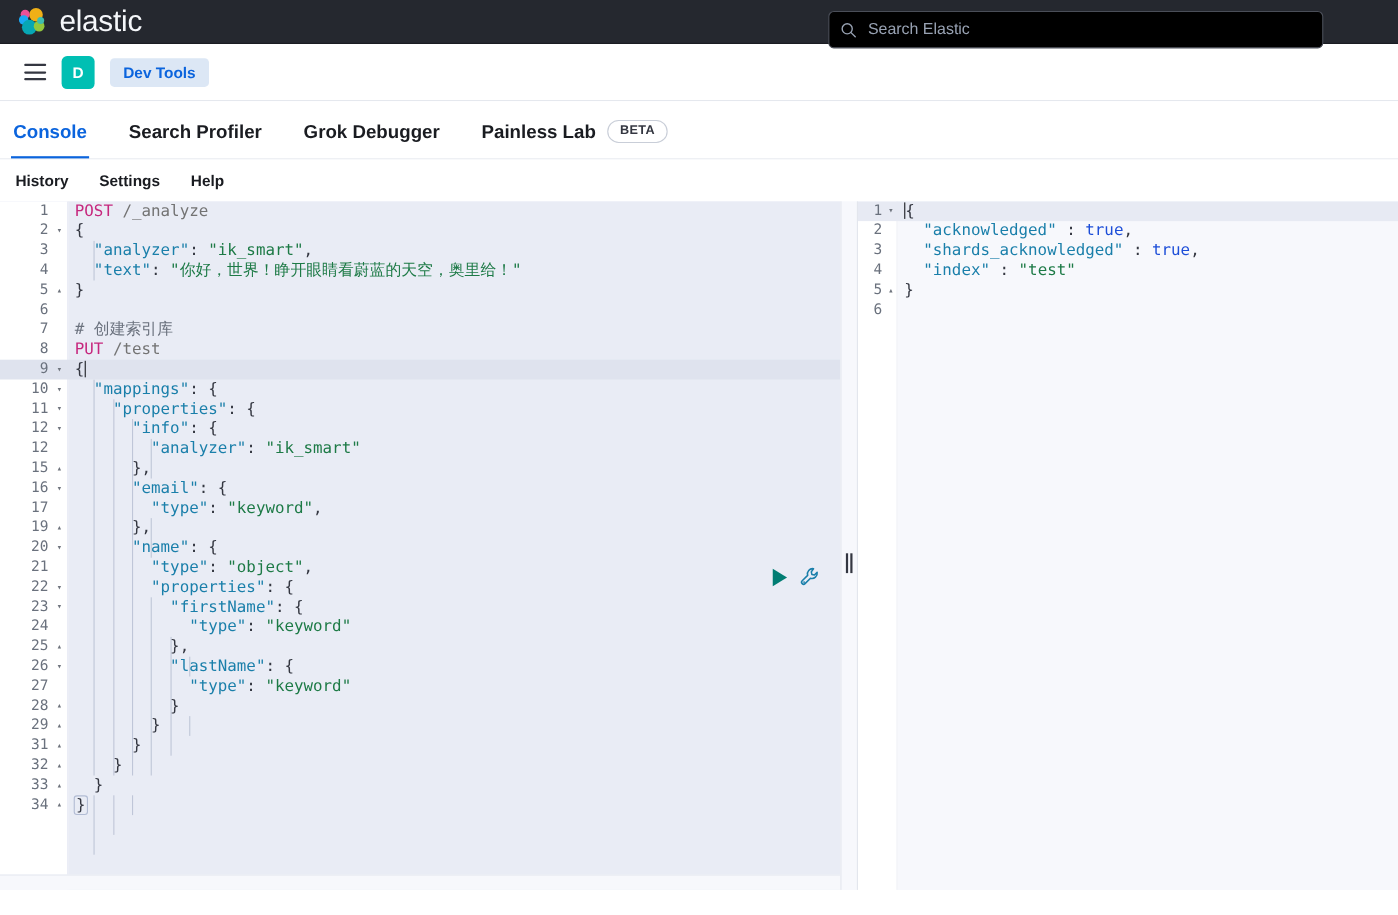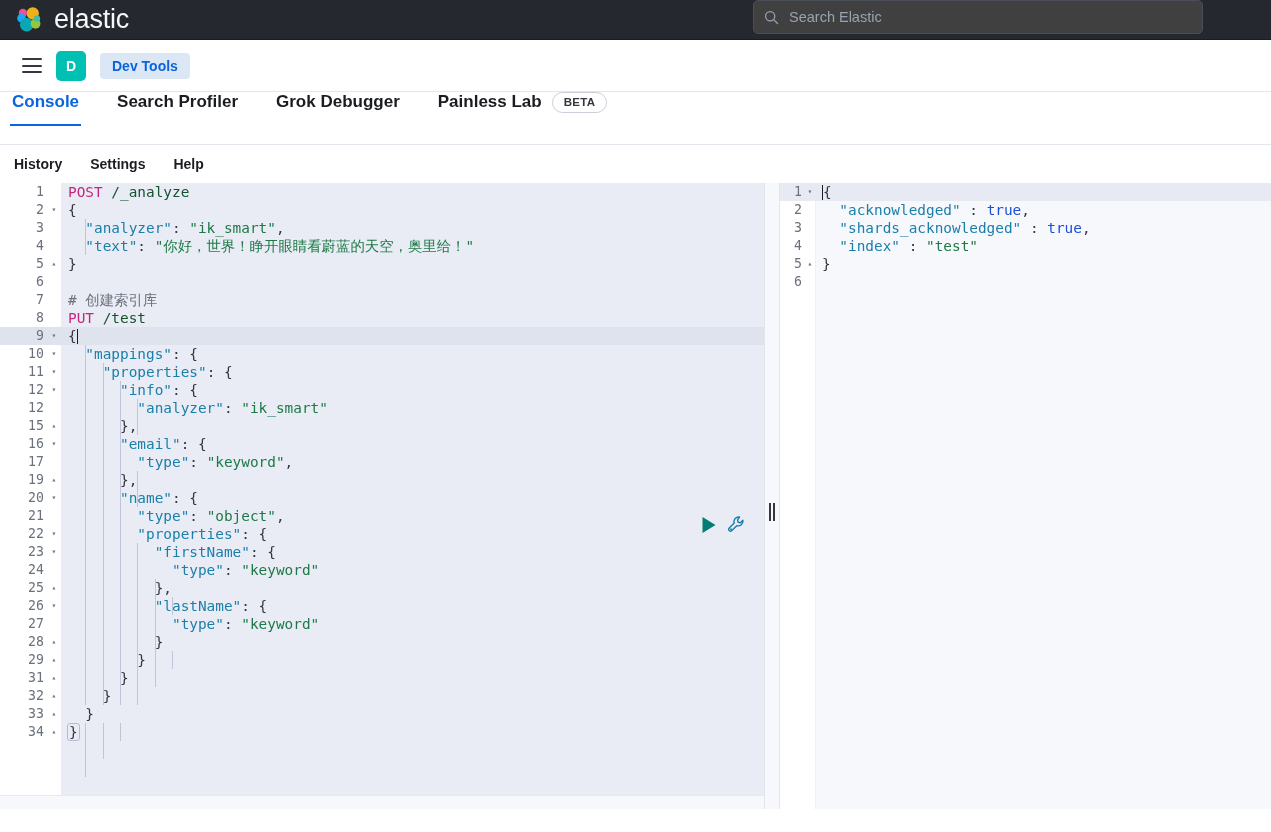--- a/index.html
+++ b/index.html
@@ -22,23 +22,23 @@
   .brand {
     display: flex; align-items: center;
     margin-left: 14px; gap: 10px;
   }
   .brand-logo { width: 30px; height: 30px; position: relative; }
   .brand-name {
     color: #f5f7fa; font-size: 27px; font-weight: 400;
     letter-spacing: -0.2px; line-height: 1;
   }
   .global-search {
-    position: absolute; left: 753px; top: 0;
+    position: absolute; left: 753px; top: 10px;
     width: 450px; height: 34px;
-    background: #404040;
+    background: #000000;
     border: 1px solid #4a4e58;
     border-radius: 5px;
     display: flex; align-items: center;
     padding: 0 10px; gap: 10px;
   }
   .gs-icon { width: 15px; height: 15px; flex: 0 0 auto; }
   .gs-text { color: #98a2b3; font-size: 14.5px; }
 
   
   .crumb-bar {
@@ -60,21 +60,21 @@
     background: #dce7f5; color: #0b64dd;
     font-size: 14px; font-weight: 600;
     padding: 6px 12px; border-radius: 4px;
     line-height: 1;
   }
 
   
   .tabs-row {
     height: 53px;
     background: #ffffff;
-    display: flex; align-items: flex-start;
+    display: flex; align-items: flex-end;
     gap: 34px; padding-left: 10px;
     border-bottom: 1px solid #e3e6ed;
   }
   .tab {
     display: flex; align-items: center; gap: 10px;
     padding: 0 2px 14px 2px;
     font-size: 17px; font-weight: 600;
     color: #1a1c21; cursor: pointer;
     position: relative;
   }
@@ -164,21 +164,21 @@
   .ln-fold {
     width: 16px; flex: 0 0 16px;
     color: #70757e; font-size: 8px;
     text-align: center; line-height: 18px;
   }
   .pane-response .ln-fold { width: 12px; flex: 0 0 12px; }
   .ln-code { flex: 1 1 auto; position: relative; padding-left: 6px; }
 
   
   .t-method { color: #c6277d; }
-  .t-url    { color: #14532d; }
+  .t-url    { color: #737373; }
   .t-key    { color: #1a7faa; }
   .t-str    { color: #1d7a46; }
   .t-bool   { color: #1d4ed8; }
   .t-punct  { color: #343741; }
   .t-comment{ color: #6a717d; }
 
   
   .guides { position: absolute; left: 62px; top: 0; bottom: 0; right: 0; pointer-events: none; }
   .guide {
     position: absolute; top: 0; width: 1px;

